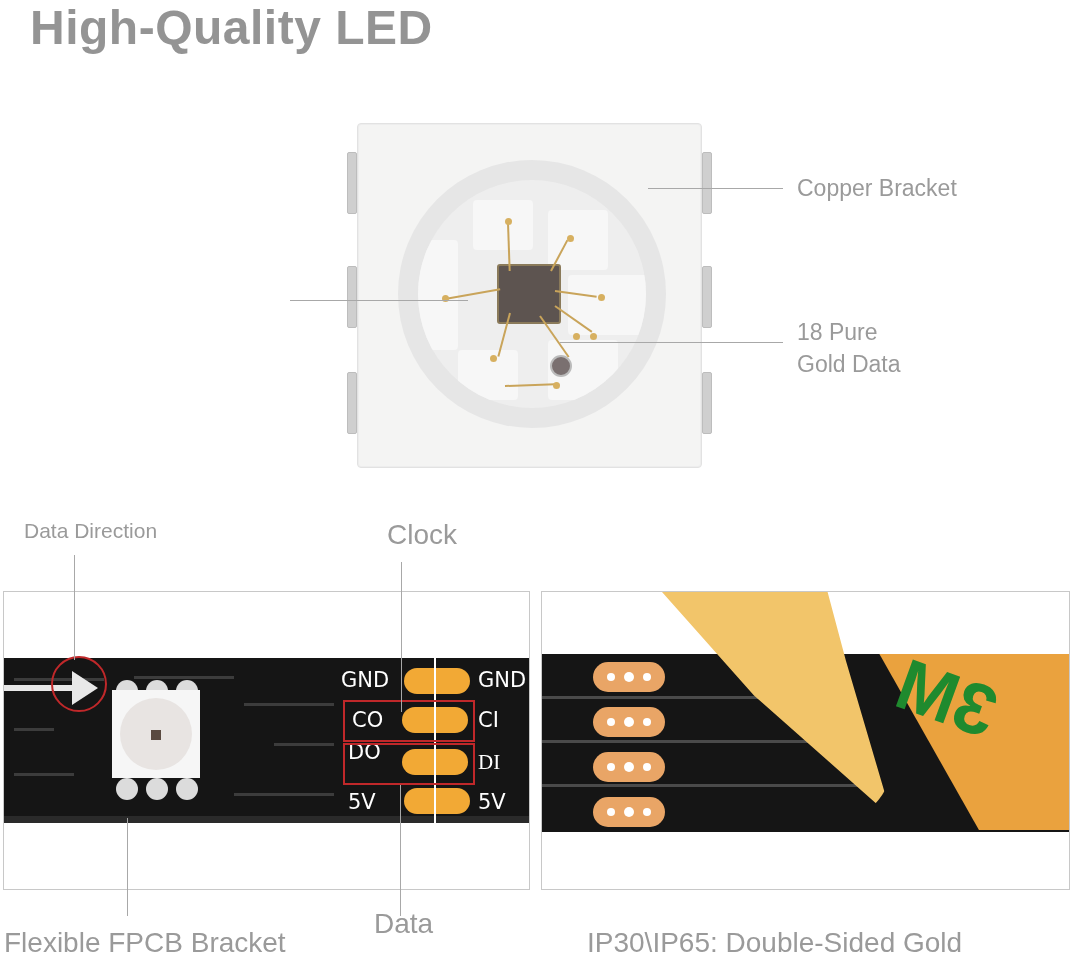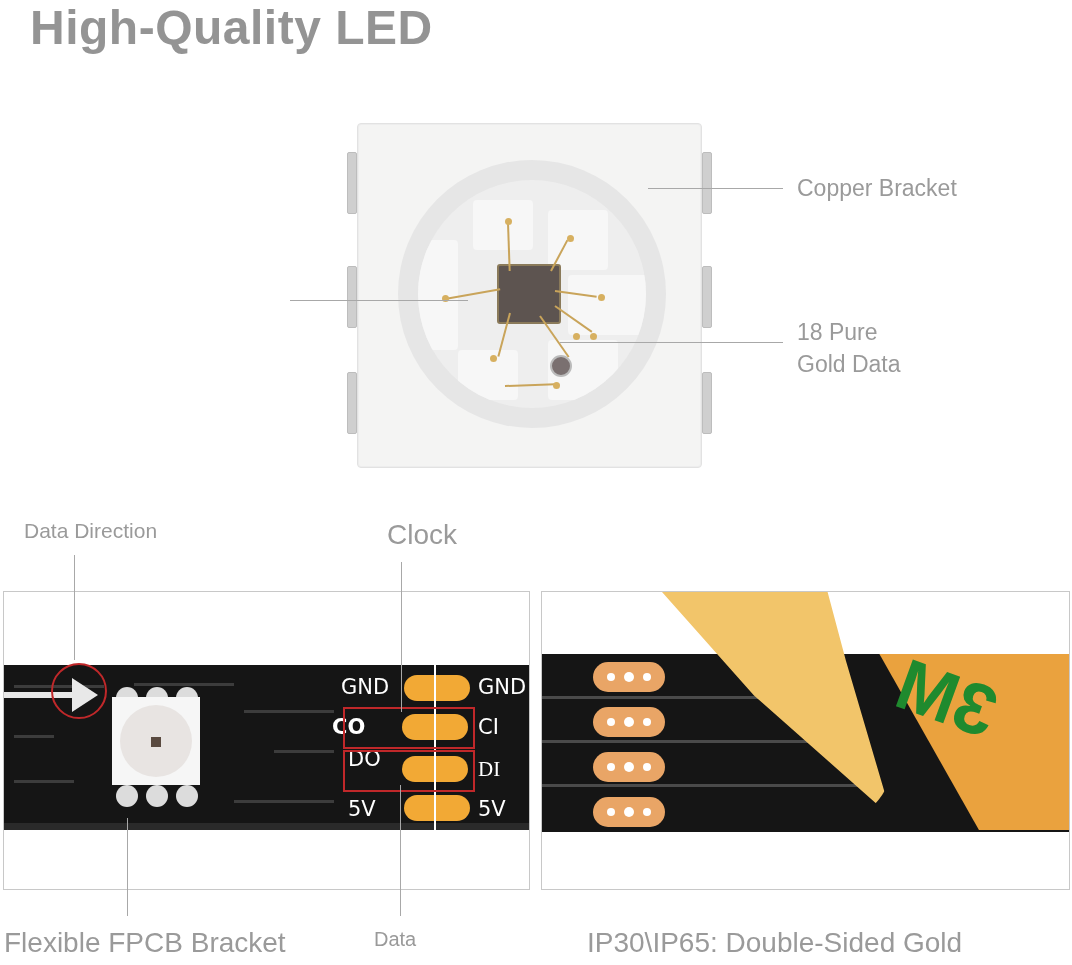--- a/index.html
+++ b/index.html
@@ -79,21 +79,21 @@
 
   <div class="abs label" style="left:797px;top:175px;">Copper Bracket</div>
   <div class="abs label" style="left:797px;top:319px;">18 Pure</div>
   <div class="abs label" style="left:797px;top:351px;">Gold Data</div>
 </div>
 
 <div class="abs label" style="left:24px;top:519px;font-size:21px;">Data Direction</div>
 <div class="abs label" style="left:350px;top:519px;font-size:28px;margin-left:37px;">Clock</div>
 
 <div class="abs panel" style="left:3px;top:591px;width:525px;height:297px;">
-  <div class="abs strip" style="left:0;top:66px;width:613px;height:165px;margin-top:7px;">
+  <div class="abs strip" style="left:0;top:66px;width:613px;height:165px;">
     <div class="abs trace" style="left:10px;top:20px;width:90px;"></div>
     <div class="abs trace" style="left:130px;top:18px;width:100px;"></div>
     <div class="abs trace" style="left:10px;top:70px;width:40px;"></div>
     <div class="abs trace" style="left:240px;top:45px;width:90px;"></div>
     <div class="abs trace" style="left:270px;top:85px;width:60px;"></div>
     <div class="abs trace" style="left:10px;top:115px;width:60px;"></div>
     <div class="abs trace" style="left:230px;top:135px;width:100px;"></div>
     <div class="abs" style="left:0;top:158px;width:525px;height:7px;background:#2a2a2a;"></div>
 
     <div class="abs" style="left:0;top:27px;width:68px;height:6px;background:#e8e8e8;"></div>
@@ -110,39 +110,39 @@
       <div class="abs" style="left:8px;top:8px;width:72px;height:72px;border-radius:50%;background:#e8e4e2;"></div>
       <div class="abs" style="left:39px;top:40px;width:10px;height:10px;background:#5a4a40;"></div>
     </div>
 
     <div class="abs pin" style="left:400px;top:10px;"></div>
     <div class="abs pin" style="left:398px;top:49px;"></div>
     <div class="abs pin" style="left:398px;top:91px;"></div>
     <div class="abs pin" style="left:400px;top:130px;"></div>
     <div class="abs" style="left:430px;top:0;width:2px;height:165px;background:#ffffff;"></div>
     <div class="abs pintext" style="left:337px;top:10px;">GND</div>
-    <div class="abs pintext" style="left:328px;top:50px;font-weight:bold;">CO</div>
+    <div class="abs pintext" style="left:348px;top:50px;">CO</div>
     <div class="abs pintext" style="left:344px;top:82px;">DO</div>
     <div class="abs pintext" style="left:344px;top:132px;">5V</div>
     <div class="abs pintext" style="left:474px;top:10px;">GND</div>
     <div class="abs pintext" style="left:474px;top:50px;">CI</div>
     <div class="abs pintext" style="left:474px;top:92px;font-family:Liberation Serif, serif;">DI</div>
     <div class="abs pintext" style="left:474px;top:132px;">5V</div>
     <div class="abs redbox" style="left:339px;top:42px;width:128px;height:38px;"></div>
     <div class="abs redbox" style="left:339px;top:85px;width:128px;height:38px;"></div>
   </div>
 </div>
 
 <div class="abs line" style="left:74px;top:555px;width:1px;height:105px;"></div>
 <div class="abs line" style="left:401px;top:562px;width:1px;height:150px;"></div>
 <div class="abs line" style="left:127px;top:818px;width:1px;height:98px;"></div>
 <div class="abs line" style="left:400px;top:785px;width:1px;height:131px;"></div>
 
 <div class="abs label" style="left:4px;top:927px;font-size:28px;">Flexible FPCB Bracket</div>
-<div class="abs label" style="left:374px;top:928px;font-size:20px;">Data</div>
+<div class="abs label" style="left:374px;top:908px;font-size:28px;">Data</div>
 
 <div class="abs panel" style="left:541px;top:591px;width:527px;height:297px;">
   <div class="abs strip" style="left:0;top:62px;width:527px;height:178px;"></div>
   <div class="abs trace" style="left:0;top:104px;width:300px;background:#4a4a4a;"></div>
   <div class="abs trace" style="left:0;top:148px;width:320px;background:#4a4a4a;"></div>
   <div class="abs trace" style="left:0;top:192px;width:340px;background:#4a4a4a;"></div>
   <div class="abs cpad" style="left:51px;top:70px;">
     <div class="abs hole" style="left:14px;top:11px;"></div>
       <div class="abs hole" style="left:31px;top:10px;width:10px;height:10px;"></div>
       <div class="abs hole" style="left:50px;top:11px;"></div>

